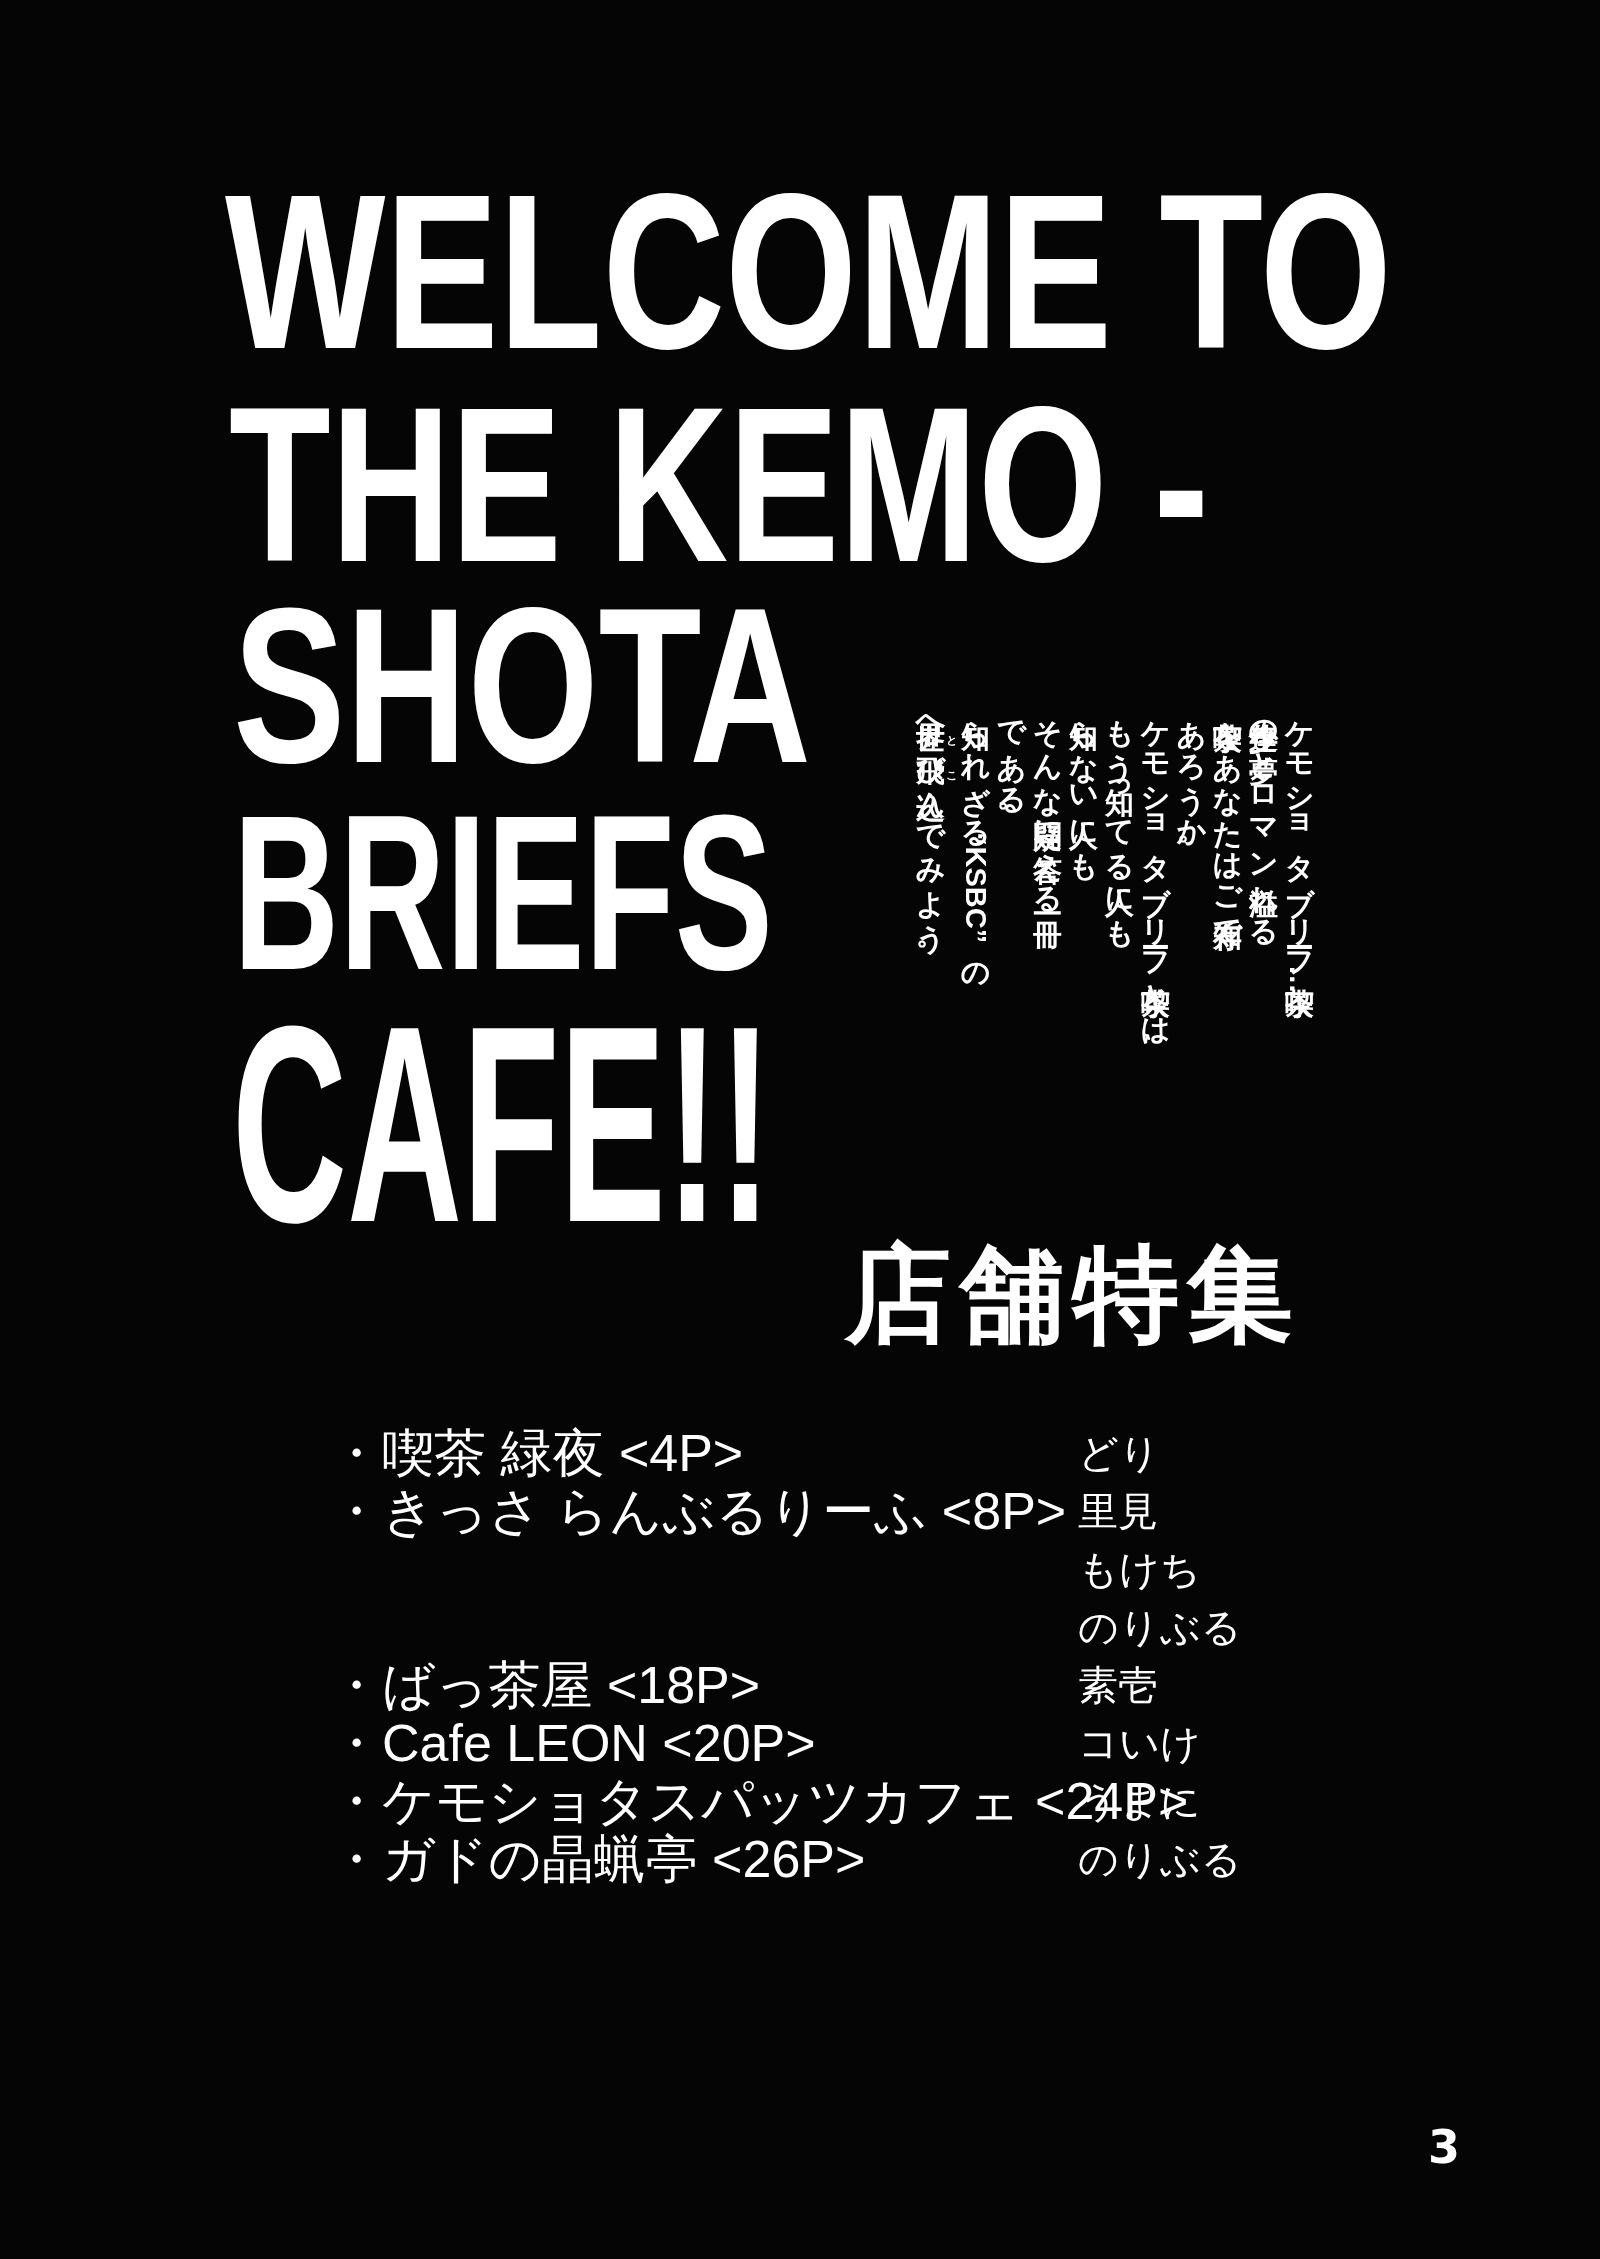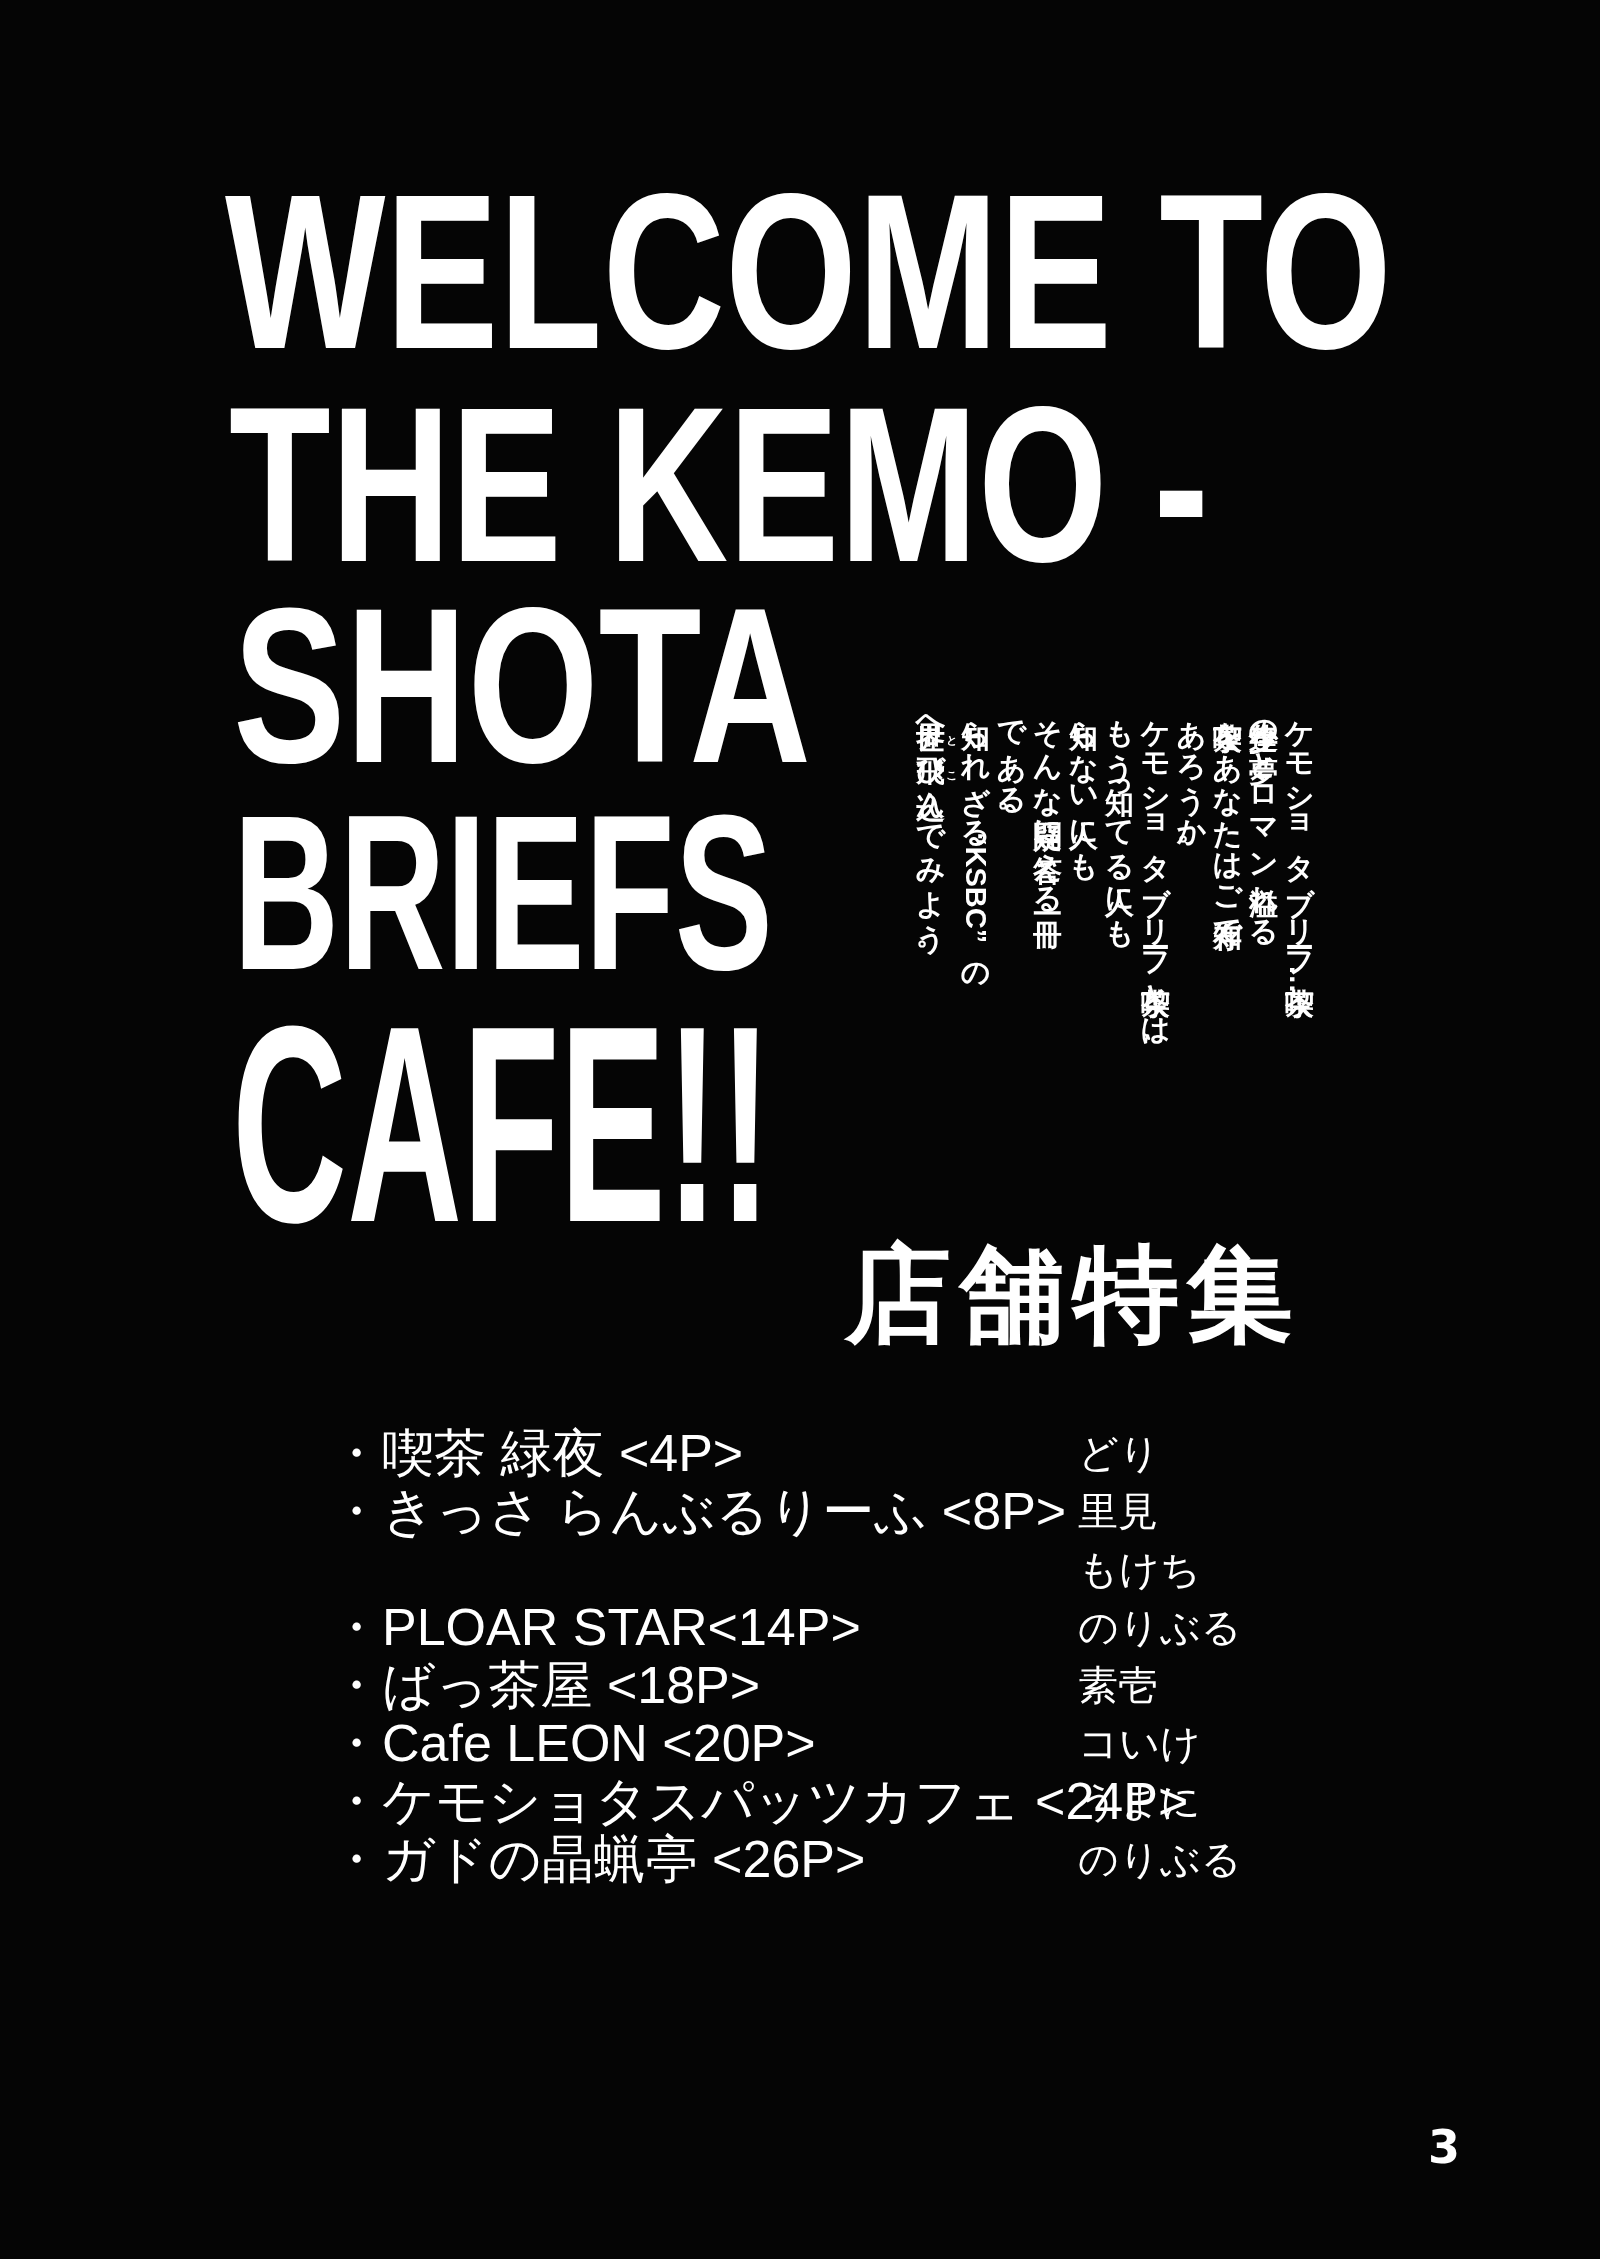--- a/index.html
+++ b/index.html
@@ -102,21 +102,21 @@
       <div class="intro-col">知られざる“KSBC”の</div>
       <div class="intro-col">世界へ<ruby>飛<rt>と</rt></ruby>び<ruby>込<rt>こ</rt></ruby>んでみよう。</div>
     </div>
 
   <div class="section-heading">店舗特集</div>
 
   <div class="toc" id="toc">
       <div class="toc-row"><span class="toc-title">・喫茶 緑夜 &lt;4P&gt;</span><span class="toc-author">どり</span></div>
       <div class="toc-row"><span class="toc-title">・きっさ らんぶるりーふ &lt;8P&gt;</span><span class="toc-author">里見</span></div>
       <div class="toc-row"><span class="toc-author">もけち</span></div>
-      <div class="toc-row"><span class="toc-title">・PLOAR STAR&lt;14P&gt;</span><span class="toc-author">のりぶる</span></div>
+      <div class="toc-row"><span class="toc-author">のりぶる</span></div>
       <div class="toc-row"><span class="toc-title">・ばっ茶屋 &lt;18P&gt;</span><span class="toc-author">素壱</span></div>
       <div class="toc-row"><span class="toc-title">・Cafe LEON &lt;20P&gt;</span><span class="toc-author">コいけ</span></div>
       <div class="toc-row"><span class="toc-title">・ケモショタスパッツカフェ &lt;24P&gt;</span><span class="toc-author">うまに</span></div>
       <div class="toc-row"><span class="toc-title">・ガドの晶蝋亭 &lt;26P&gt;</span><span class="toc-author">のりぶる</span></div>
     </div>
 
   <div class="page-number">3</div>
 
 </div>
 

